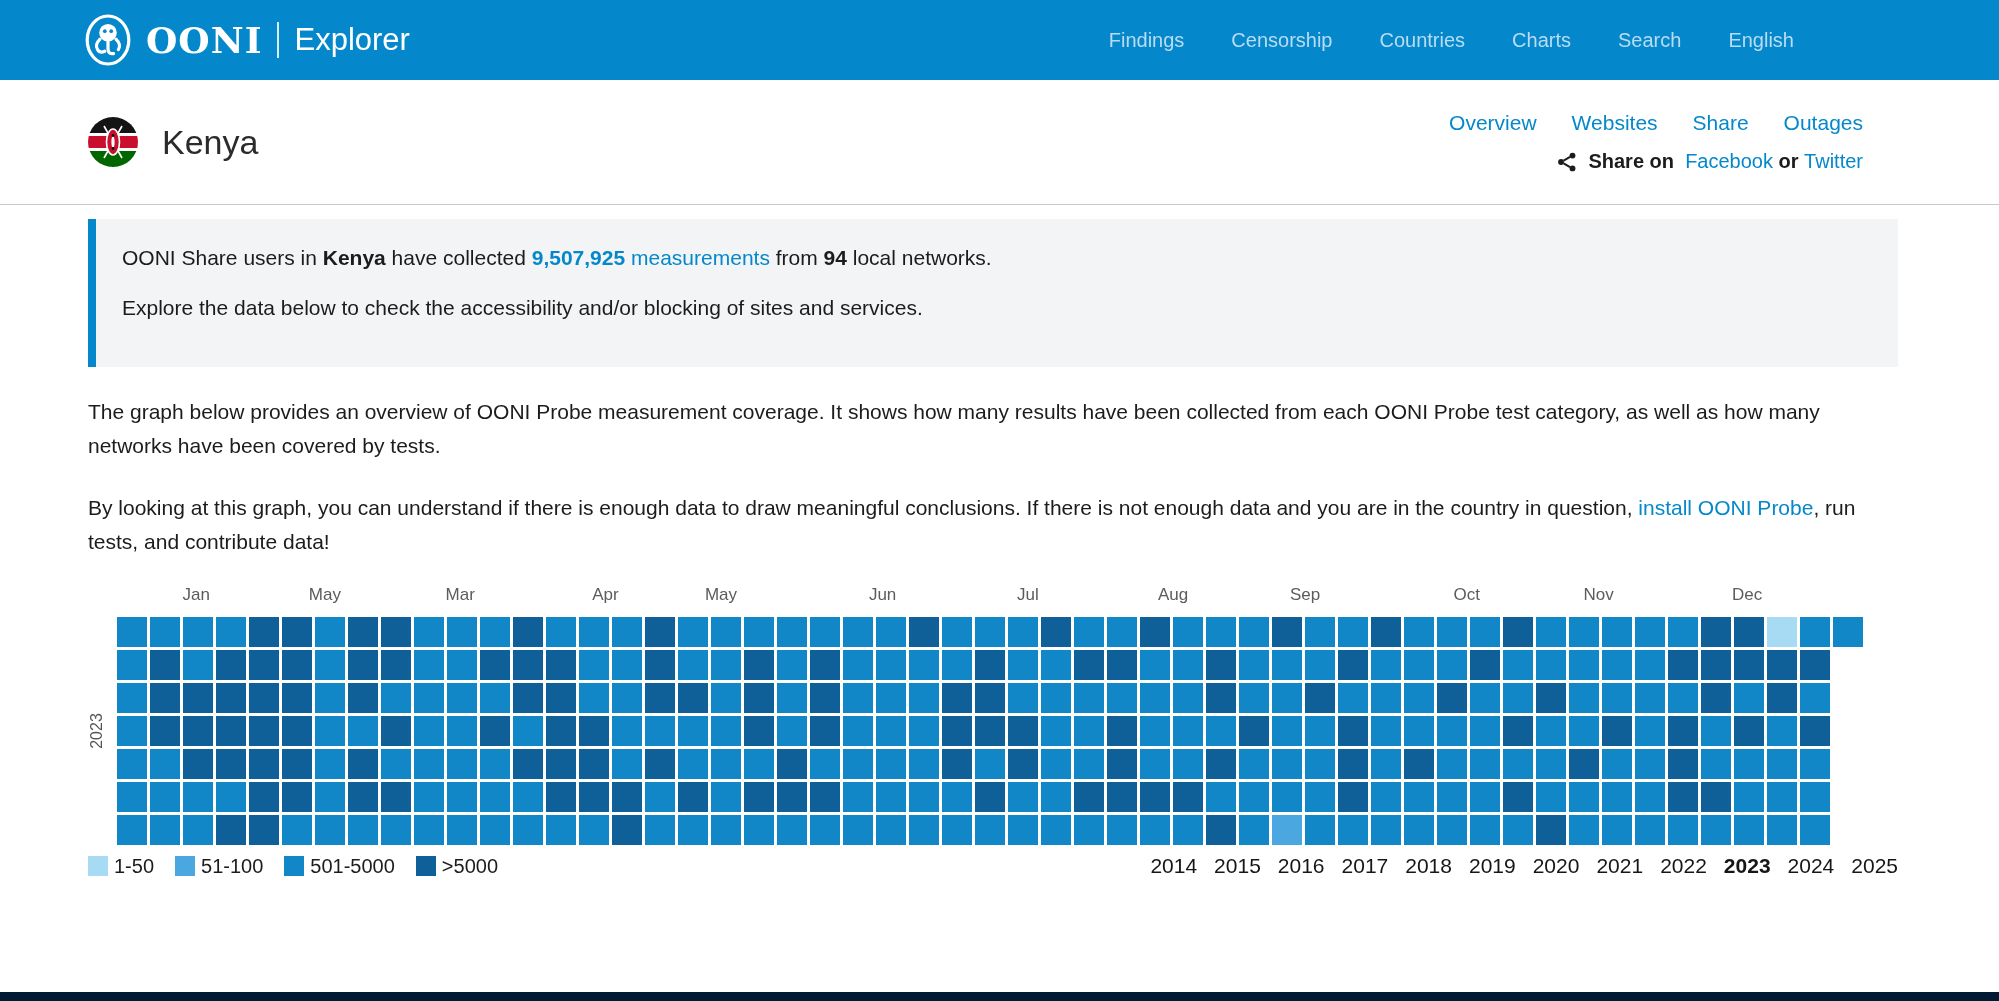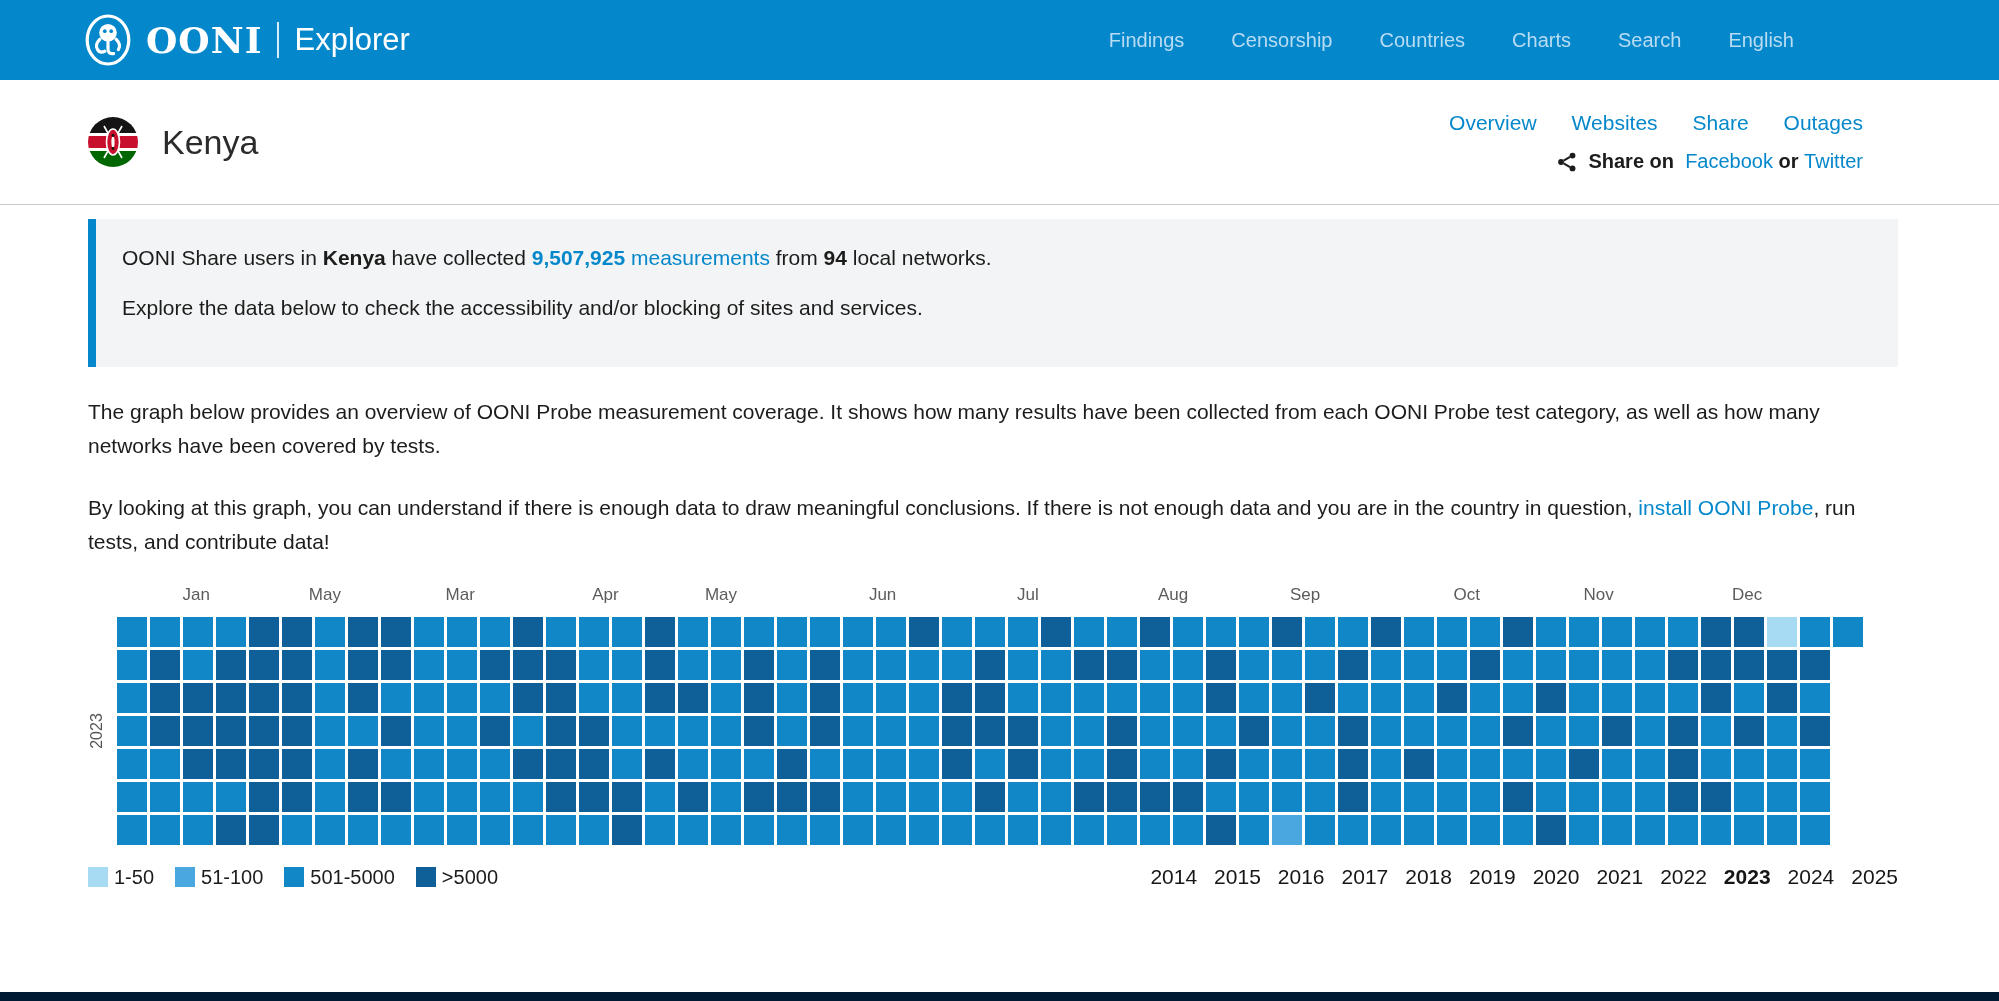--- a/index.html
+++ b/index.html
@@ -40,21 +40,21 @@
   .nowrap { white-space:nowrap; }
   
   .heatmap { margin-top:26px; position:relative; }
   .hm-months { position:relative; height:24px; margin-left:29px; width:1746px; }
   .hm-month { position:absolute; top:0; transform:translateX(-50%); font-size:17px; color:#5c5c5c; }
   .hm-gridwrap { position:relative; margin-left:29px; margin-top:8px; }
   .hm-ylabel-box { position:absolute; left:-31px; top:0; bottom:0; width:22px; display:flex; align-items:center; justify-content:center; }
   .hm-ylabel-box span { transform:rotate(-90deg); white-space:nowrap; font-size:16px; color:#555; }
   .hm-grid { display:grid; grid-template-columns:repeat(53,30px); grid-auto-rows:30px; gap:3px; width:1746px; }
   .hm-cell { width:30px; height:30px; cursor:pointer; }
-  .hm-footer { display:flex; align-items:center; margin-top:20px; }
+  .hm-footer { display:flex; align-items:center; margin-top:9px; }
   .legend { display:flex; gap:21px; }
   .legend-item { display:flex; align-items:center; gap:6px; font-size:20px; color:#1c1c1c; }
   .swatch { width:20px; height:20px; }
   .years { margin-left:auto; display:flex; gap:17px; }
   .year { font-size:21px; color:#161616; cursor:pointer; }
   .year.selected { font-weight:700; }
   
   .footer-strip { position:absolute; left:0; right:0; bottom:0; height:9px; background:#001a33; }
 </style>
 </head>

